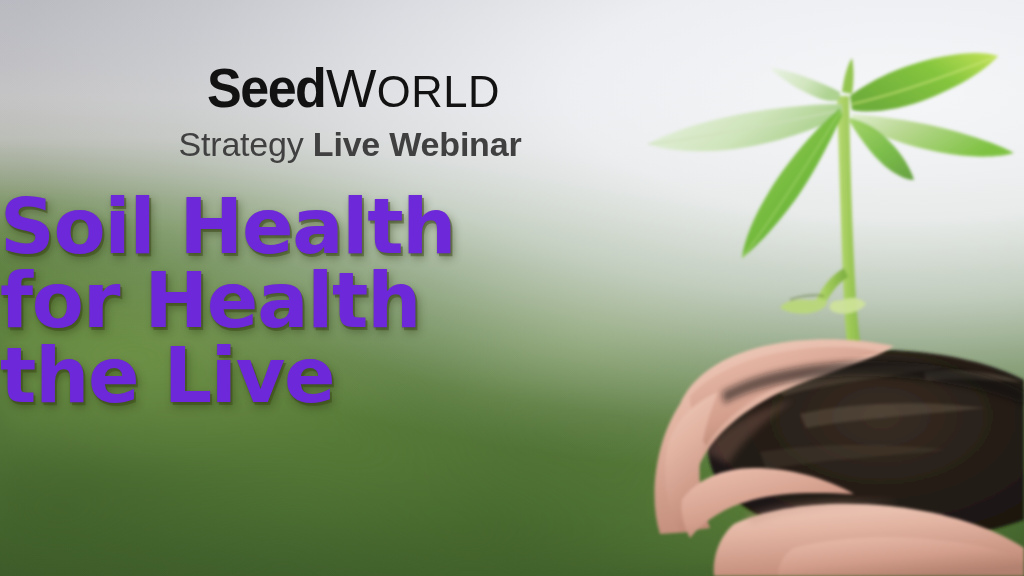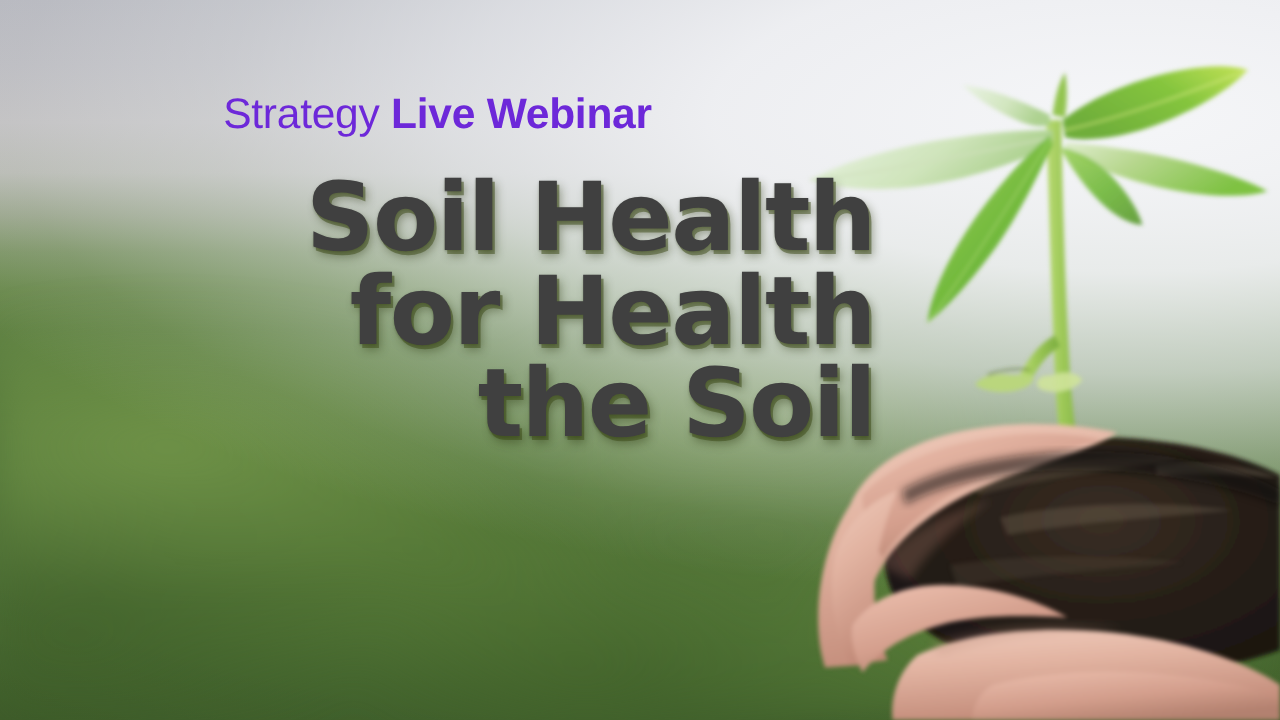--- a/index.html
+++ b/index.html
@@ -146,34 +146,34 @@
     font-size: 44px;
     letter-spacing: 0.6px;
     position: relative;
     top: -0.5px;
   }
 
   .subline {
     display: block;
     margin-top: 12px;
     white-space: nowrap;
-    color: #6d28d9;
+    color: #404040;
     font-size: 34px;
     line-height: 1;
     letter-spacing: -0.2px;
   }
   .sub-strategy { font-weight: 400; }
   .sub-live     { font-weight: 700; }
 
   
   .headline {
     margin-top: 30px;
     width: 100%;
-    text-align: right;
-    color: #404040;
+    text-align: left;
+    color: #6d28d9;
     font-family: "DejaVu Sans", sans-serif;
     font-weight: 700;
     font-size: 76px;
     line-height: 0.955;
     letter-spacing: -1.2px;
     text-shadow:
        2px 3px 0   rgba(60,74,22,0.50),
        3px 5px 8px rgba(40,52,14,0.42),
        0   1px 2px rgba(40,52,14,0.30);
   }
@@ -299,26 +299,29 @@
         <path d="M150 516 C190 500 252 496 306 502 C256 504 196 510 158 524 Z" fill="#b98877" opacity="0.28" filter="url(#midBlur)"></path>
       </g>
 
       <path d="M128 392 C170 368 238 358 306 362 C356 365 402 376 430 392 L430 404 C396 390 348 380 298 377 C232 373 168 382 130 404 Z" fill="#11100c" opacity="0.55" filter="url(#midBlur)"></path>
     </svg>
   </div>
 
   <div class="content">
 
     <div class="logo-lockup">
+      <div class="wordmark">
+        <span class="wm-seed">Seed</span><span class="wm-world"><span class="wm-cap">W</span><span class="wm-rest">ORLD</span></span>
+      </div>
       <div class="subline">
         <span class="sub-strategy">Strategy</span>
         <span class="sub-live">Live Webinar</span>
       </div>
     </div>
 
     <div class="headline">
       <span class="hl-line">Soil Health</span>
       <span class="hl-line">for Health</span>
-      <span class="hl-line">the Soil</span>
+      <span class="hl-line">the Live</span>
     </div>
 
   </div>
 </div>
 
 </body></html>

